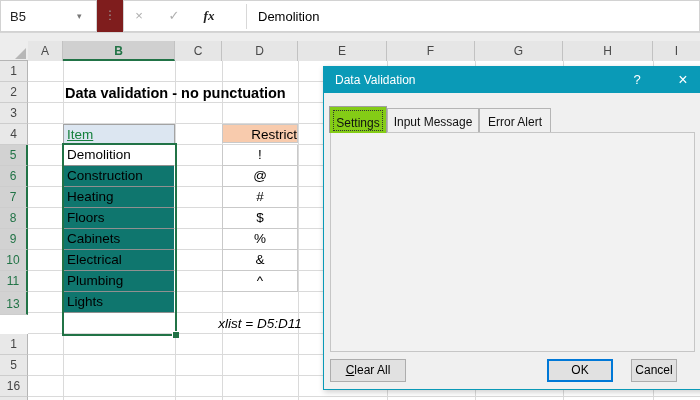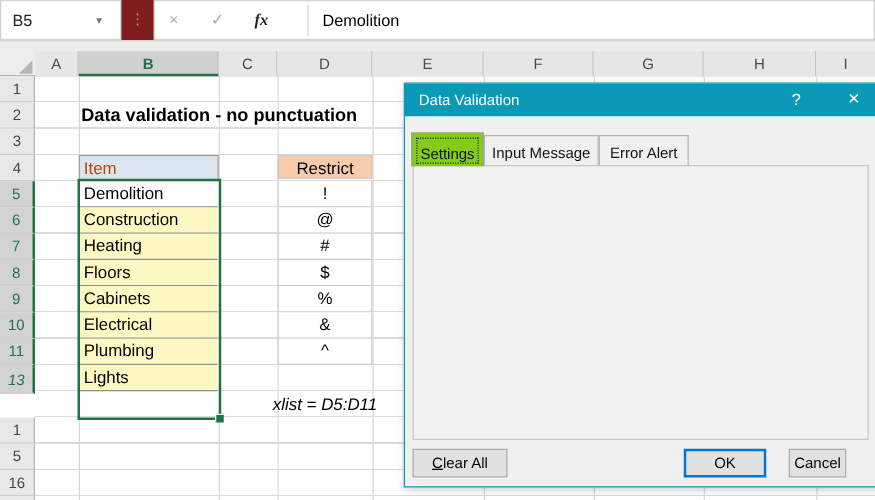--- a/index.html
+++ b/index.html
@@ -35,26 +35,26 @@
       repeating-linear-gradient(to bottom, transparent 0px, transparent 20px, #dadada 20px, #dadada 21px),
       linear-gradient(#dadada,#dadada), linear-gradient(#dadada,#dadada), linear-gradient(#dadada,#dadada),
       linear-gradient(#dadada,#dadada), linear-gradient(#dadada,#dadada), linear-gradient(#dadada,#dadada),
       linear-gradient(#dadada,#dadada), linear-gradient(#dadada,#dadada);
     background-position: 0 0, 35px 0, 147px 0, 194px 0, 270px 0, 359px 0, 447px 0, 535px 0, 625px 0;
     background-size: auto, 1px 100%, 1px 100%, 1px 100%, 1px 100%, 1px 100%, 1px 100%, 1px 100%, 1px 100%;
     background-repeat: repeat, no-repeat, no-repeat, no-repeat, no-repeat, no-repeat, no-repeat, no-repeat, no-repeat; }
 
   
   .b2title { position:absolute; left:65px; top:85px; font-size:14.5px; font-weight:bold; color:#000; white-space:nowrap; z-index:2; }
-  .itemhdr { position:absolute; left:63px; top:124px; width:112px; height:21px; background:#dce6f1; border:1px solid #a3a3a3; font-size:13.5px; color:#c2410c; line-height:19px; padding-left:3px; z-index:2; }
-  .icell { position:absolute; left:64px; width:110px; height:21px; background:#fef9c3; border-bottom:1px solid #909090; font-size:13.5px; line-height:20px; padding-left:3px; color:#000; z-index:3; }
+  .itemhdr { position:absolute; left:63px; top:124px; width:112px; height:21px; background:#dce6f1; border:1px solid #a3a3a3; font-size:13.5px; color:#15803d; line-height:19px; padding-left:3px; z-index:2;text-decoration:underline; }
+  .icell { position:absolute; left:64px; width:110px; height:21px; background:#0f766e; border-bottom:1px solid #909090; font-size:13.5px; line-height:20px; padding-left:3px; color:#000; z-index:3; }
   .icell.active { background:#fff; }
   .selbox { position:absolute; left:62px; top:143px; width:115px; height:193px; border:2px solid #217346; z-index:4; pointer-events:none; }
   .fillhandle { position:absolute; left:172px; top:331px; width:7px; height:7px; background:#217346; border-left:1px solid #fff; border-top:1px solid #fff; z-index:5; }
-  .rhdr { position:absolute; left:222px; top:124px; width:76px; height:19px; background:#f8cbad; border:1px solid #c9c9c9; text-align:center; font-size:13.5px; line-height:19px; color:#000; z-index:2; }
+  .rhdr { position:absolute; left:222px; top:124px; width:76px; height:19px; background:#f8cbad; border:1px solid #c9c9c9; text-align:right; font-size:13.5px; line-height:19px; color:#000; z-index:2; }
   .rcell { position:absolute; left:222px; width:76px; height:21px; border-left:1px solid #c9c9c9; border-right:1px solid #c9c9c9; border-bottom:1px solid #c9c9c9; text-align:center; font-size:13.5px; line-height:20px; color:#000; background:#fff; z-index:2; }
   .xnote { position:absolute; left:208px; top:316px; width:104px; text-align:center; font-style:italic; font-size:13.5px; color:#000; white-space:nowrap; z-index:2; }
 
   
   .dlg { position:absolute; left:323px; top:66px; width:384px; height:324px; background:#f0f0f0; border:1px solid #0a9ab7; box-shadow:1px 2px 6px rgba(0,0,0,0.2); z-index:10; font-size:12px; color:#111; }
   .dlg-title { position:absolute; left:0; top:0; width:100%; height:26px; background:#0a9ab7; }
   .dlg-title .t { position:absolute; left:11px; top:0; line-height:26px; color:#fff; font-size:12px; }
   .dlg-help { position:absolute; left:301px; top:0; width:24px; height:26px; line-height:26px; text-align:center; color:#fff; font-size:13px; }
   .dlg-close { position:absolute; left:344px; top:0; width:30px; height:26px; line-height:25px; text-align:center; color:#fff; font-size:16px; }
   .tab { position:absolute; background:#f0f0f0; border:1px solid #b5b5b5; border-bottom:none; text-align:center; font-size:12px; z-index:1; }
@@ -120,21 +120,21 @@
   <div class="rh" style="top:103px;">3</div>
   <div class="rh" style="top:124px;">4</div>
   <div class="rh sel" style="top:145px;">5</div>
   <div class="rh sel" style="top:166px;">6</div>
   <div class="rh sel" style="top:187px;">7</div>
   <div class="rh sel" style="top:208px;">8</div>
   <div class="rh sel" style="top:229px;">9</div>
   <div class="rh sel" style="top:250px;">10</div>
   <div class="rh sel" style="top:271px;">11</div>
   <div class="rh sel" style="top:292px;">12</div>
-  <div class="rh sel" style="top:294px;font-style:italic;">13</div>
+  <div class="rh sel" style="top:294px;">13</div>
   <div class="rh" style="top:334px;">1</div>
   <div class="rh" style="top:355px;">5</div>
   <div class="rh" style="top:376px;">16</div>
   <div class="rh" style="top:397px;height:3px;border-bottom:none;"></div>
 
   <div class="sheet"></div>
 
   <div class="b2title">Data validation - no punctuation</div>
 
   <div class="itemhdr">Item</div>

